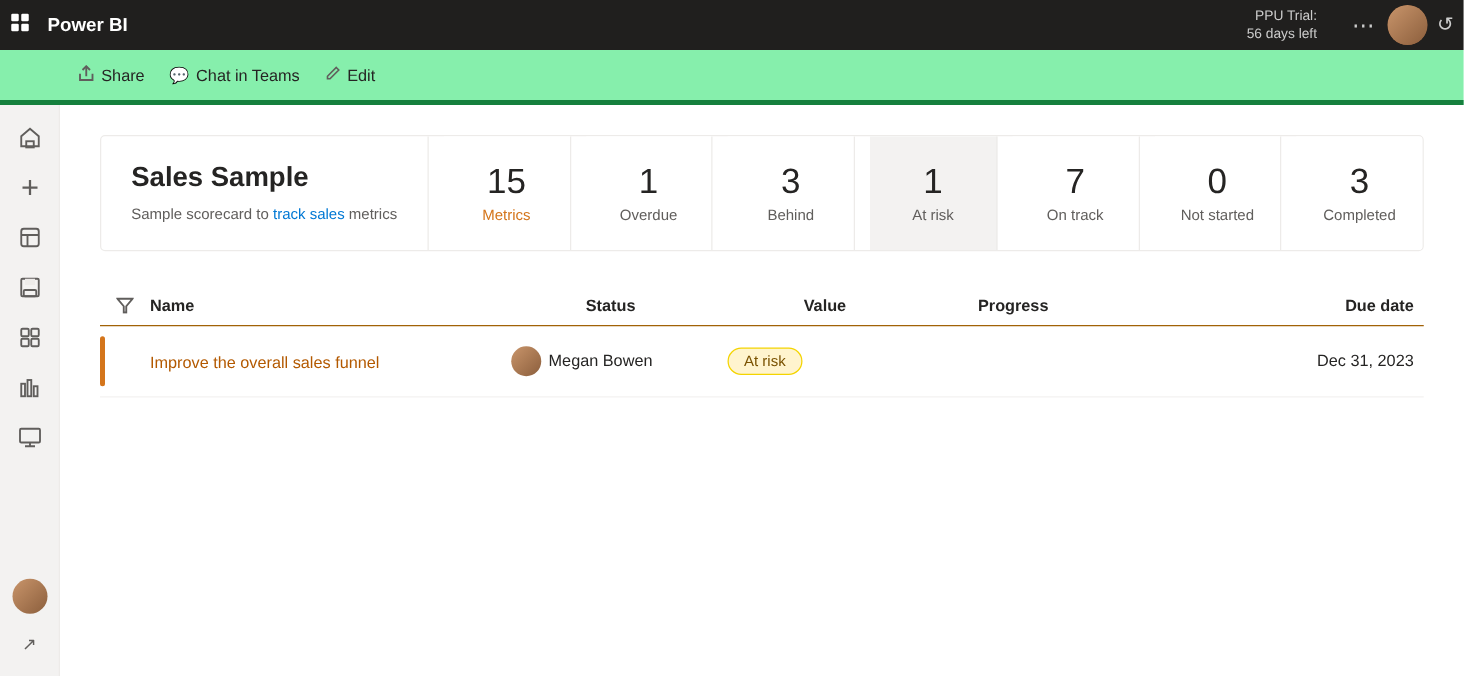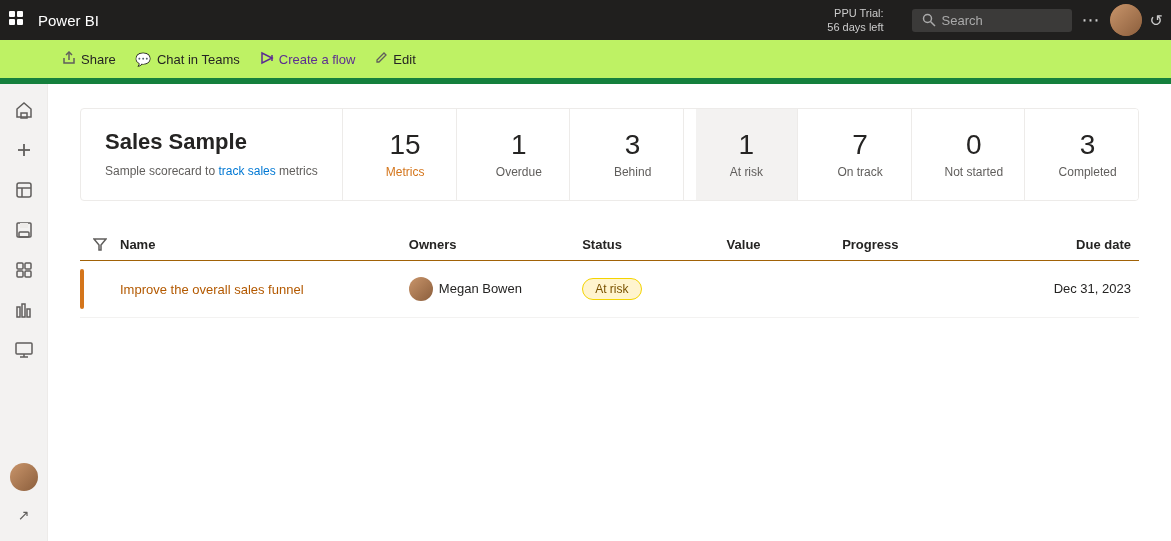--- a/index.html
+++ b/index.html
@@ -9,21 +9,21 @@
     .topbar {
       display: flex;
       align-items: center;
       background: #1a1a2e;
       background: #201f1e;
       height: 40px;
       padding: 0 8px;
       color: #fff;
     }
     .topbar-grid-icon { margin-right: 12px; cursor: pointer; }
-    .topbar-title { font-size: 15px; font-weight: 400; color: #fff; flex: 0 0 auto; }
+    .topbar-title { font-size: 15px; font-weight: 700; color: #fff; flex: 0 0 auto; }
     .topbar-spacer { flex: 1; }
     .topbar-trial {
       font-size: 11px;
       color: #ccc;
       text-align: right;
       margin-right: 28px;
       line-height: 1.3;
     }
     .topbar-search {
       display: flex;
@@ -54,24 +54,24 @@
     }
     .topbar-avatar-img {
       width: 32px; height: 32px; border-radius: 50%;
       background: linear-gradient(135deg, #c9956b 0%, #8b5e3c 100%);
     }
 
     
     .toolbar {
       display: flex;
       align-items: center;
-      border-bottom: 6px solid #15803d;
+      border-bottom: 4px solid #15803d;
       height: 44px;
       padding: 0 12px 0 52px;
-      background: #bef264;
+      background: #86efac;
     }
     .toolbar-item {
       display: flex;
       align-items: center;
       gap: 5px;
       padding: 6px 10px;
       cursor: pointer;
       font-size: 13px;
       color: #252423;
       border-radius: 3px;
@@ -237,27 +237,20 @@
       <rect x="1" y="9" width="6" height="6" rx="1"></rect>
         <rect x="9" y="9" width="6" height="6" rx="1"></rect>
     </svg>
   </span>
   <span class="topbar-title">Power BI</span>
   <div class="topbar-spacer"></div>
   <div class="topbar-trial">
     <div>PPU Trial:</div>
     <div>56 days left</div>
   </div>
-  <div class="topbar-search">
-    <svg width="14" height="14" viewBox="0 0 14 14" fill="#aaa" style="margin-right:6px;flex-shrink:0">
-      <circle cx="5.5" cy="5.5" r="4" stroke="#aaa" stroke-width="1.5" fill="none"></circle>
-      <line x1="8.5" y1="8.5" x2="13" y2="13" stroke="#aaa" stroke-width="1.5"></line>
-    </svg>
-    <input type="text" placeholder="Search" style="">
-  </div>
   <span class="topbar-more">⋯</span>
   <div class="topbar-avatar">
     <div class="topbar-avatar-img"></div>
   </div>
   <span class="topbar-refresh">↺</span>
 </div>
 
 <div class="toolbar">
   <div class="toolbar-item">
     <span class="icon">
@@ -266,29 +259,20 @@
           <polyline points="4,4 7,1 10,4"></polyline>
           <line x1="7" y1="1" x2="7" y2="9"></line>
       </svg>
     </span>
     <span>Share</span>
   </div>
   <div class="toolbar-item">
     <span class="icon" style="color:#5c2d91; font-size:13px;">💬</span>
     <span>Chat in Teams</span>
   </div>
-  <div class="toolbar-item create-flow">
-    <span class="icon">
-      <svg width="14" height="14" viewBox="0 0 14 14" fill="none" stroke="#5c2d91" stroke-width="1.5">
-        <polygon points="2,2 12,7 2,12"></polygon>
-          <line x1="12" y1="4" x2="12" y2="10"></line>
-      </svg>
-    </span>
-    <span>Create a flow</span>
-  </div>
   <div class="toolbar-item">
     <span class="icon">
       <svg width="13" height="13" viewBox="0 0 13 13" fill="none" stroke="#605e5c" stroke-width="1.3">
         <path d="M9 2l2 2-7 7H2v-2L9 2z"></path>
       </svg>
     </span>
     <span>Edit</span>
   </div>
 </div>
 
@@ -391,21 +375,20 @@
 
     <div class="table-section">
 
       <div class="table-header">
         <div class="th-filter">
           <svg width="14" height="14" viewBox="0 0 14 14" fill="none" stroke="#605e5c" stroke-width="1.5">
             <polygon points="1,2 13,2 8,8 8,13 6,13 6,8"></polygon>
           </svg>
         </div>
         <div class="th-name">Name</div>
-        <div class="th-owners">Owners</div>
         <div class="th-status">Status</div>
         <div class="th-value">Value</div>
         <div class="th-progress">Progress</div>
         <div class="th-duedate">Due date</div>
       </div>
 
       <div class="table-row-wrapper">
         <div class="row-indicator"></div>
         <div class="td-filter"></div>
         <div class="td-name">

